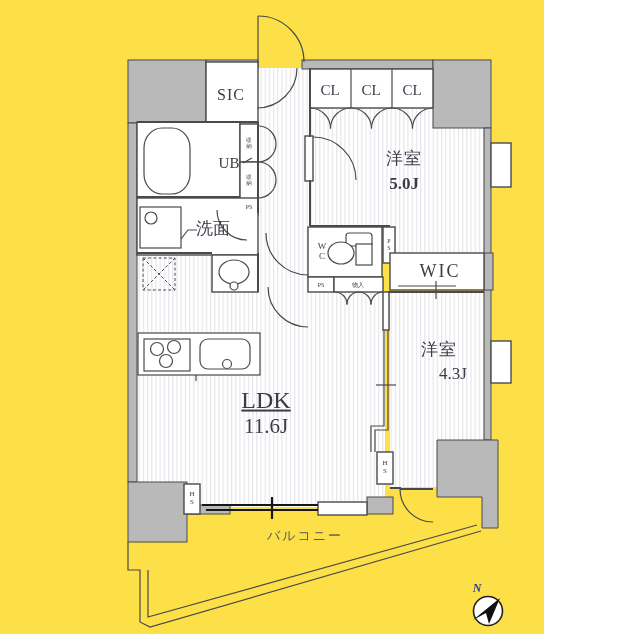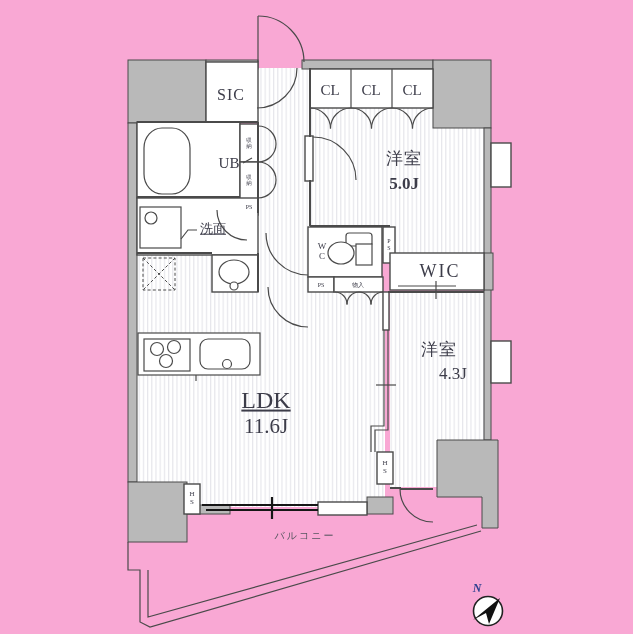--- a/index.html
+++ b/index.html
@@ -1,20 +1,20 @@
 <!DOCTYPE html>
 <html style="--wall: #b9b9b9; --line: #4a4a4a; --window: #161616; --stripe: #e5e5ea; --text: #3c3c49; --north: #2d3f8f;"><head>
 <meta charset="utf-8">
 <style>
   :root{
     --wall:#b9b9b9; --line:#4a4a4a; --window:#161616;
     --stripe:#e5e5ea; --text:#3c3c49; --north:#2d3f8f;
   }
   html,body{margin:0;padding:0;background:#fff;}
-  #stage{position:relative;width:633px;height:634px;background:#f9a8d4;overflow:hidden;
+  #stage{position:relative;width:544px;height:634px;background:#fde047;overflow:hidden;
          font-family:"Liberation Serif","DejaVu Serif",serif;}
   #plan-svg{position:absolute;left:0;top:0;}
   .wall{fill:var(--wall);stroke:var(--line);stroke-width:1;}
   .rm{fill:#fff;stroke:var(--line);stroke-width:1.4;}
   .fx{fill:#fff;stroke:var(--line);stroke-width:1.2;}
   .ln{fill:none;stroke:var(--line);stroke-width:1.2;}
   .ln2{fill:none;stroke:var(--line);stroke-width:2;}
   .blk{fill:none;stroke:var(--window);stroke-width:2.2;}
   .stp{stroke:var(--stripe);stroke-width:1.1;}
   .dash{fill:none;stroke:var(--line);stroke-width:1;stroke-dasharray:3 2.2;}
@@ -201,25 +201,25 @@
   <div class="lbl" style="left:330px;top:90px;font-size:15px;">CL</div>
   <div class="lbl" style="left:371px;top:90px;font-size:15px;">CL</div>
   <div class="lbl" style="left:412px;top:90px;font-size:15px;">CL</div>
   <div class="lbl" style="left:404px;top:159px;font-size:17px;letter-spacing:1px;">洋室</div>
   <div class="lbl" style="left:404px;top:184px;font-size:17px;font-weight:bold;">5.0J</div>
   <div class="lbl" style="left:439px;top:350px;font-size:17px;letter-spacing:1px;">洋室</div>
   <div class="lbl" style="left:439px;top:374px;font-size:17px;margin-left:14px;">4.3J</div>
   <div class="lbl" style="left:266px;top:400px;font-size:24px;text-decoration:underline;">LDK</div>
   <div class="lbl" style="left:266px;top:427px;font-size:21px;">11.6J</div>
   <div class="lbl" style="left:229px;top:163px;font-size:15px;">UB</div>
-  <div class="lbl" style="left:213px;top:229px;font-size:13px;text-decoration:underline;">洗面</div>
+  <div class="lbl" style="left:213px;top:229px;font-size:17px;">洗面</div>
   <div class="lbl" style="left:322px;top:251px;font-size:9px;">W
 C</div>
   <div class="lbl" style="left:440px;top:271px;font-size:18px;letter-spacing:2px;">WIC</div>
-  <div class="lbl" style="left:305px;top:536px;font-size:10px;letter-spacing:2px;color:#55555f;">バルコニー</div>
+  <div class="lbl" style="left:305px;top:536px;font-size:13px;letter-spacing:2px;color:#55555f;">バルコニー</div>
   <div class="lbl" style="left:249px;top:207px;font-size:6px;">PS</div>
   <div class="lbl" style="left:389px;top:245px;font-size:6px;">P
 S</div>
   <div class="lbl" style="left:321px;top:285px;font-size:6px;">PS</div>
   <div class="lbl" style="left:358px;top:285px;font-size:6px;">物入</div>
   <div class="lbl" style="left:192px;top:499px;font-size:7px;">H
 S</div>
   <div class="lbl" style="left:385px;top:468px;font-size:7px;">H
 S</div>
   <div class="lbl" style="left:249px;top:143px;font-size:5.5px;">収

